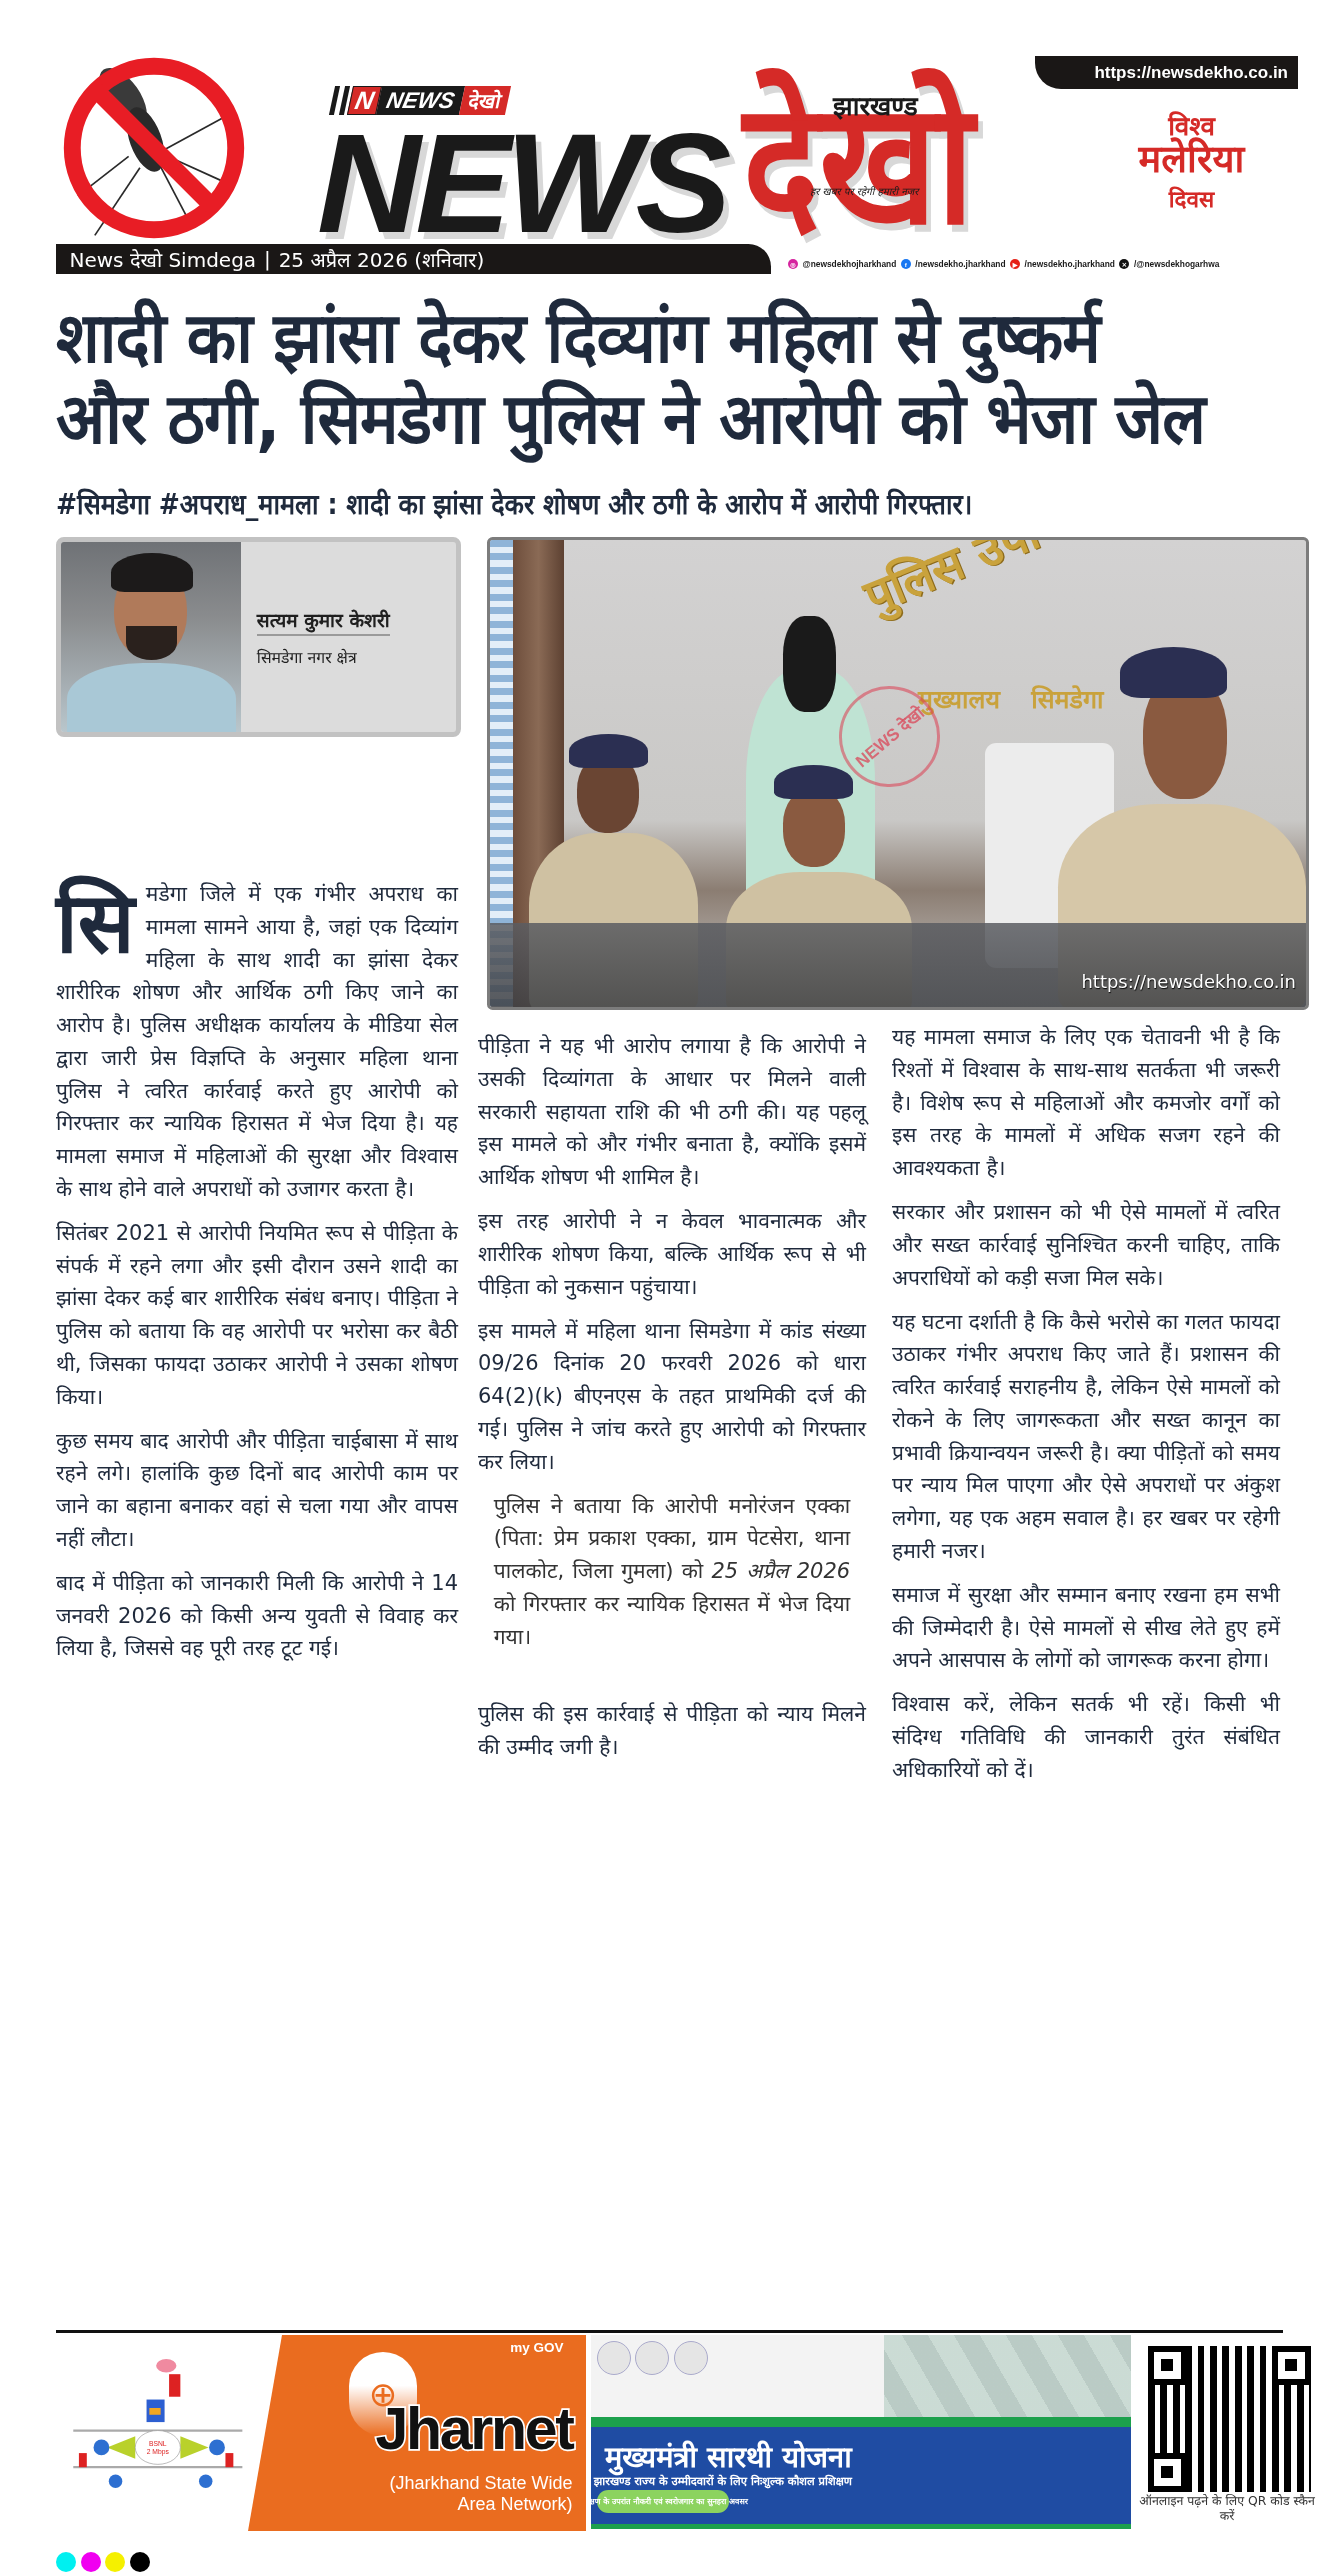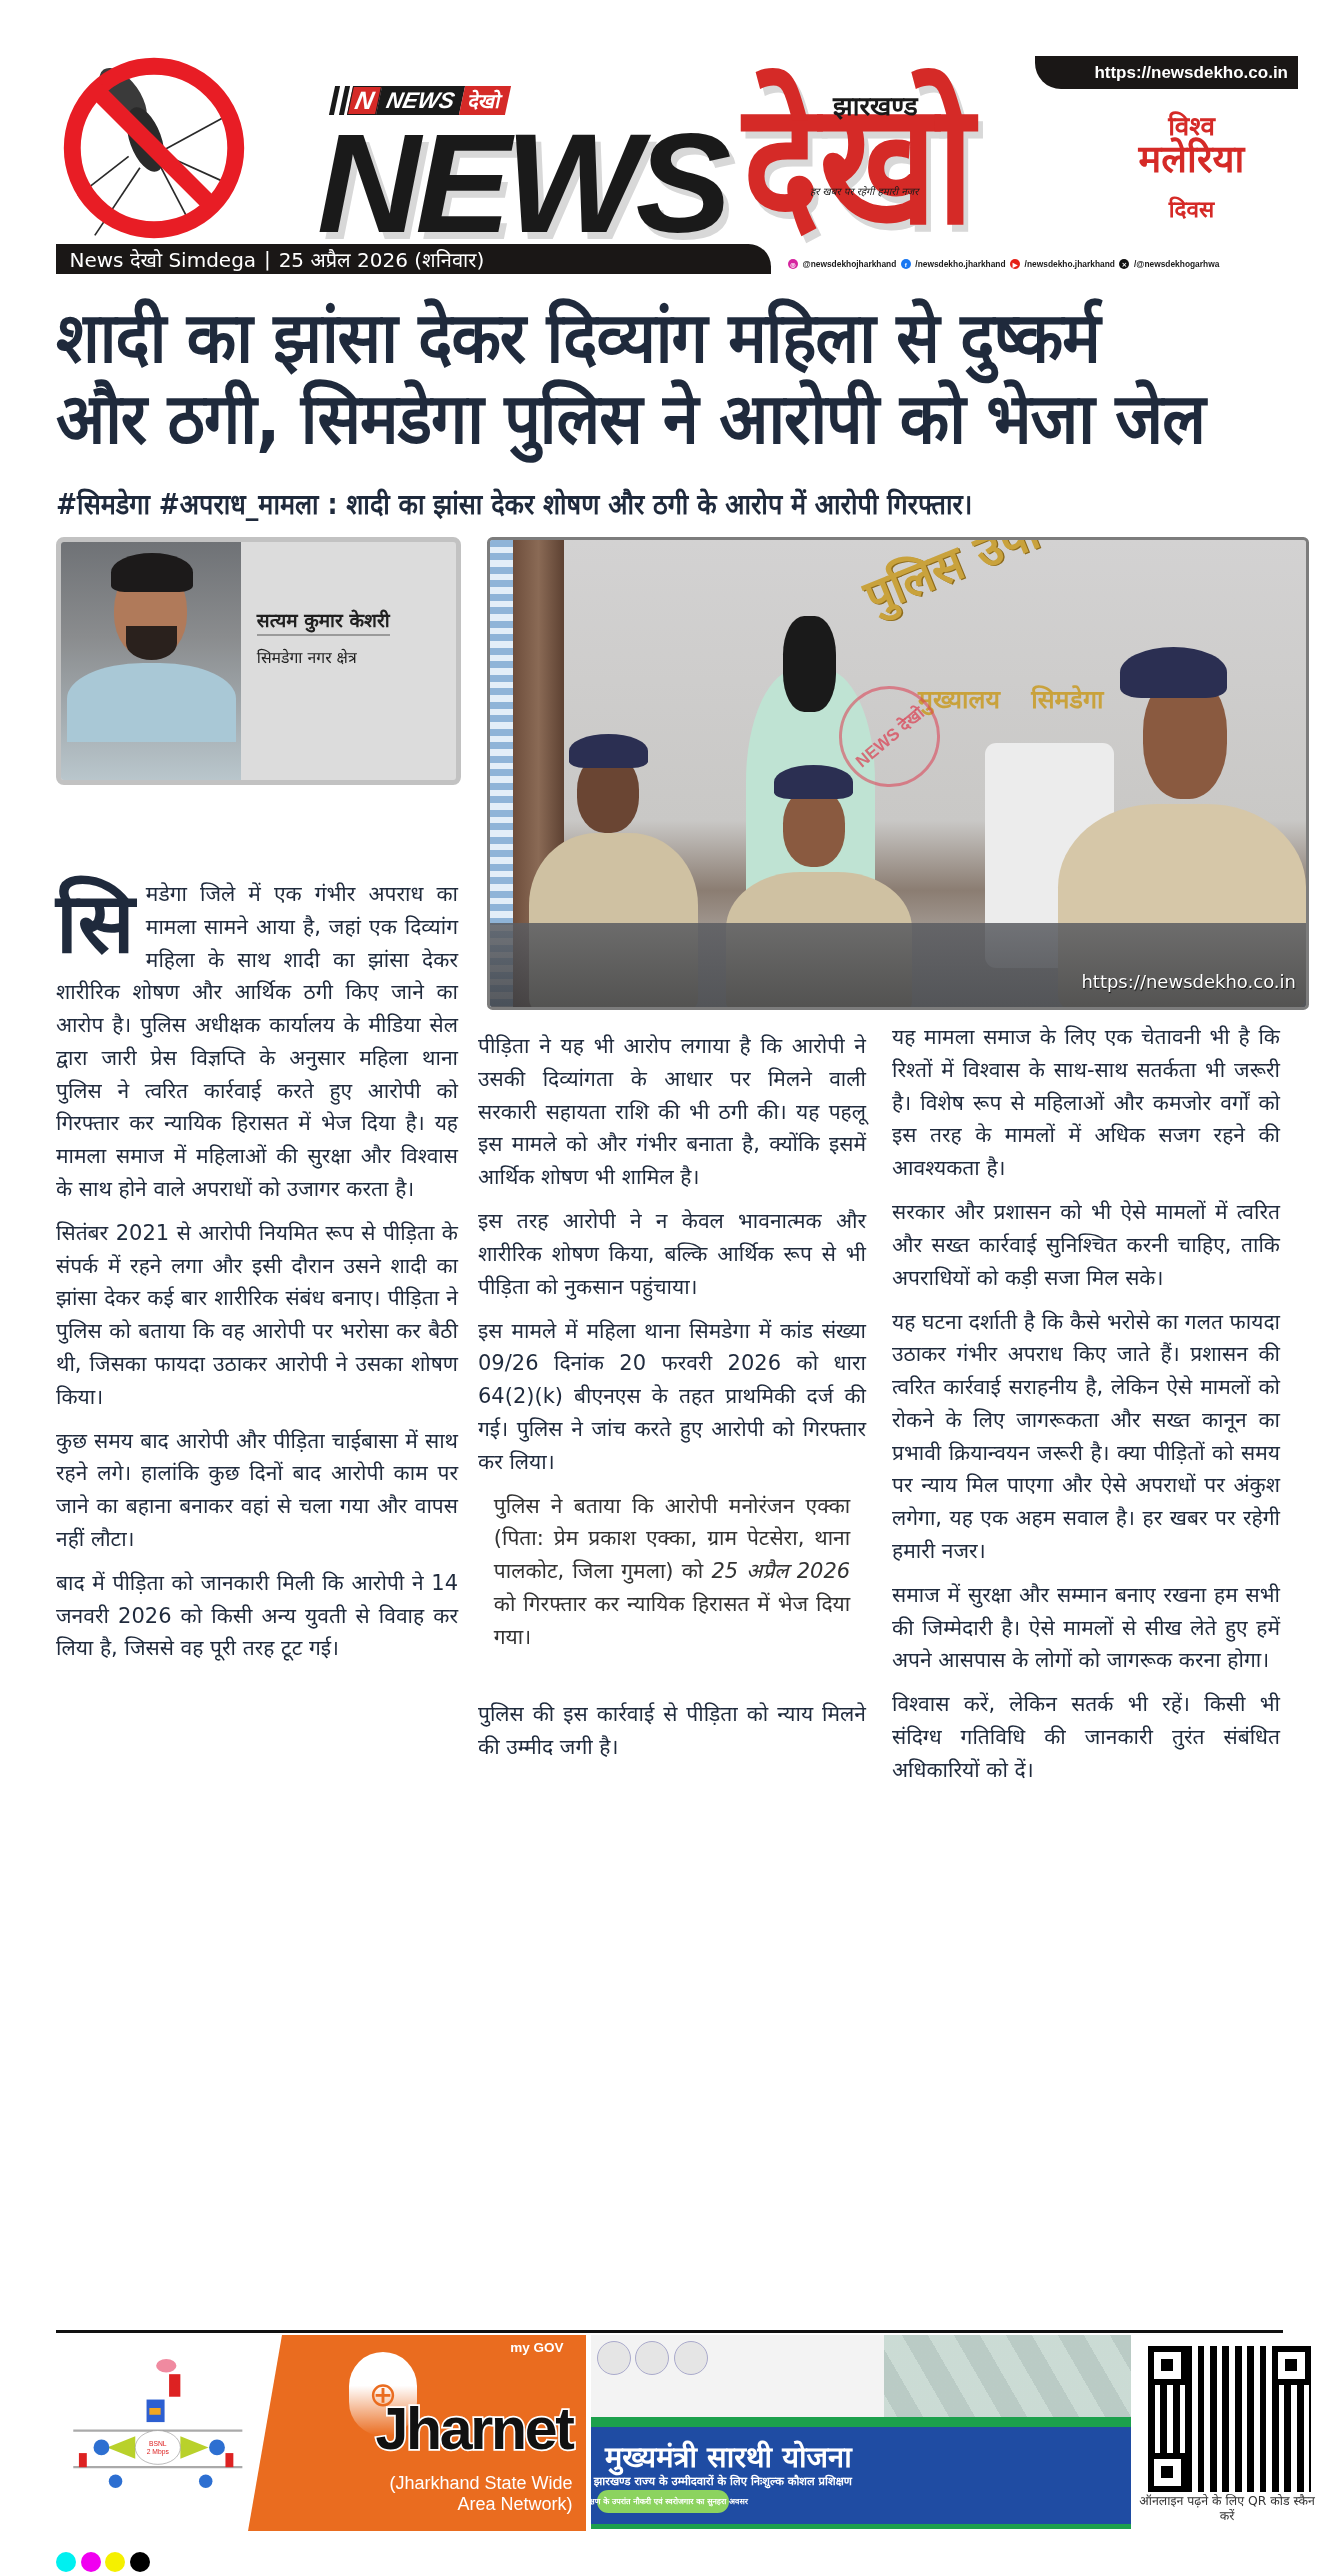--- a/index.html
+++ b/index.html
@@ -16,32 +16,32 @@
   .logo-small .news-box { height: 29px; background: #1a1a1a; color: #fff; font: italic bold 22.5px "Liberation Sans", sans-serif; padding: 0 7.9px; display: flex; align-items: center; transform: skewX(-12deg); }
   .logo-small .dekho-box { height: 29px; background: #d52a27; color: #fff; font: bold 20px "DejaVu Sans", sans-serif; padding: 0 6.8px; display: flex; align-items: center; transform: skewX(-12deg); }
   .logo-big-news { position: absolute; left: 321px; top: 113px; font: italic 900 141px/1 "Liberation Sans", sans-serif; font-weight: bold; color: #1a1a1a; letter-spacing: -5.6px; transform: scaleX(1.02); text-shadow: 5.6px 6.8px 0 #d8d8d8; }
   .logo-big-dekho { position: absolute; left: 743px; top: 79px; font: bold 169px/1 "DejaVu Sans", sans-serif; color: #d52a27; text-shadow: 5.6px 6.8px 0 #d8d8d8; transform: scaleX(0.85); transform-origin: left top; }
   .logo-jharkhand { position: absolute; left: 833px; top: 87px; font: bold 26px "DejaVu Sans", sans-serif; color: #1a1a1a; background: transparent; }
   .logo-tagline { position: absolute; left: 810px; top: 184px; font: italic 10px "DejaVu Sans", sans-serif; color: #1a1a1a; }
   .url-pill { position: absolute; left: 1035px; top: 56px; width: 263px; height: 33px; background: #1a1716; border-bottom-left-radius: 26px; color: #fff; font: bold 17px "Liberation Sans", sans-serif; display: flex; align-items: center; justify-content: flex-end; padding-right: 10px; }
   .malaria { position: absolute; left: 1107px; top: 113px; width: 169px; text-align: center; color: #d52a27; font-family: "DejaVu Sans", sans-serif; font-weight: bold; line-height: 1; }
   .malaria .l1 { font-size: 26px; }
   .malaria .l2 { font-size: 38px; margin-top: 1.1px; text-align: center; }
-  .malaria .l3 { font-size: 22.5px; margin-top: 20px; }
+  .malaria .l3 { font-size: 22.5px; margin-top: 10px; }
   .dateline { position: absolute; left: 56px; top: 244px; width: 715px; height: 30px; background: #1a1716; border-top-right-radius: 22.5px; color: #fff; font: 20px "DejaVu Sans", sans-serif; display: flex; align-items: center; padding-left: 13.5px; white-space: nowrap; }
   .dateline .sep { margin: 0 7.9px; }
   .socials { position: absolute; left: 788px; top: 259px; display: flex; align-items: center; gap: 4.5px; font: bold 8.4px "Liberation Sans", sans-serif; color: #1a1a1a; white-space: nowrap; }
   .socials .ico { width: 10px; height: 10px; border-radius: 50%; display: inline-flex; align-items: center; justify-content: center; color: #fff; font-size: 6.2px; }
 
   
   .headline { position: absolute; left: 56px; top: 298px; width: 1249px; font: bold 70px/1.15 "DejaVu Sans", sans-serif; color: #1f2a3c; letter-spacing: -1.1px; transform: scaleX(0.92); transform-origin: left top; }
   .subhead { position: absolute; left: 56px; top: 488px; width: 1294px; font: bold 28px/1.2 "DejaVu Sans", sans-serif; color: #1f2a3c; transform: scaleX(0.9); transform-origin: left top; white-space: nowrap; }
 
   
-  .author-card { position: absolute; left: 56px; top: 537px; width: 405px; height: 248px; background: #dcdcdc; border: 5.6px solid #c2c2c2; border-radius: 7.9px; overflow: hidden; display: flex; }
+  .author-card { position: absolute; left: 56px; top: 537px; width: 405px; height: 200px; background: #dcdcdc; border: 5.6px solid #c2c2c2; border-radius: 7.9px; overflow: hidden; display: flex; }
   .author-photo { width: 180px; height: 100%; background: linear-gradient(180deg, #6f7276 0%, #8a8c8e 40%, #b9c6cc 100%); position: relative; overflow: hidden; }
   .author-photo .head { position: absolute; left: 53px; top: 19.7px; width: 73px; height: 96px; background: #b07a5a; border-radius: 50% 50% 45% 45%; }
   .author-photo .hair { position: absolute; left: 50px; top: 11.3px; width: 82px; height: 39px; background: #1c1a1a; border-radius: 60% 60% 20% 20%; }
   .author-photo .beard { position: absolute; left: 65px; top: 84px; width: 51px; height: 34px; background: #2a211d; border-radius: 0 0 50% 50%; }
   .author-photo .shirt { position: absolute; left: 5.6px; top: 121px; width: 169px; height: 79px; background: #a9c8d6; border-radius: 45% 45% 0 0; }
   .author-info { flex: 1; padding: 65px 0 0 15.8px; }
   .author-name { font: bold 19px "DejaVu Sans", sans-serif; color: #1f1f1f; border-bottom: 2.3px solid #9a9a9a; display: inline-block; padding-bottom: 1.1px; }
   .author-place { font: 15.8px "DejaVu Sans", sans-serif; color: #1f1f1f; margin-top: 10px; }
 
   

